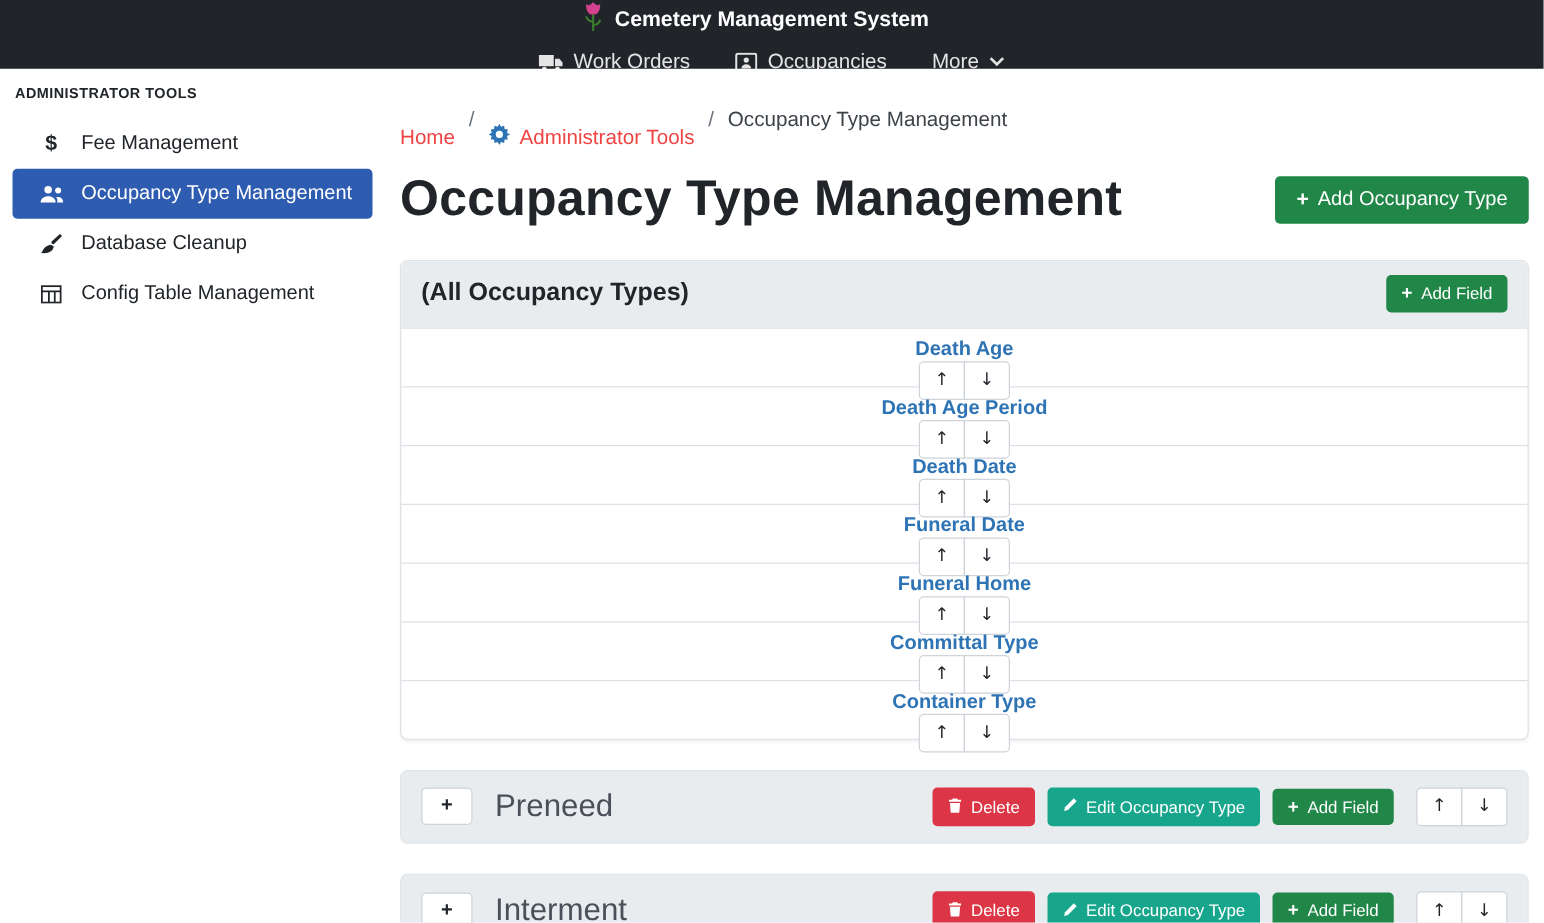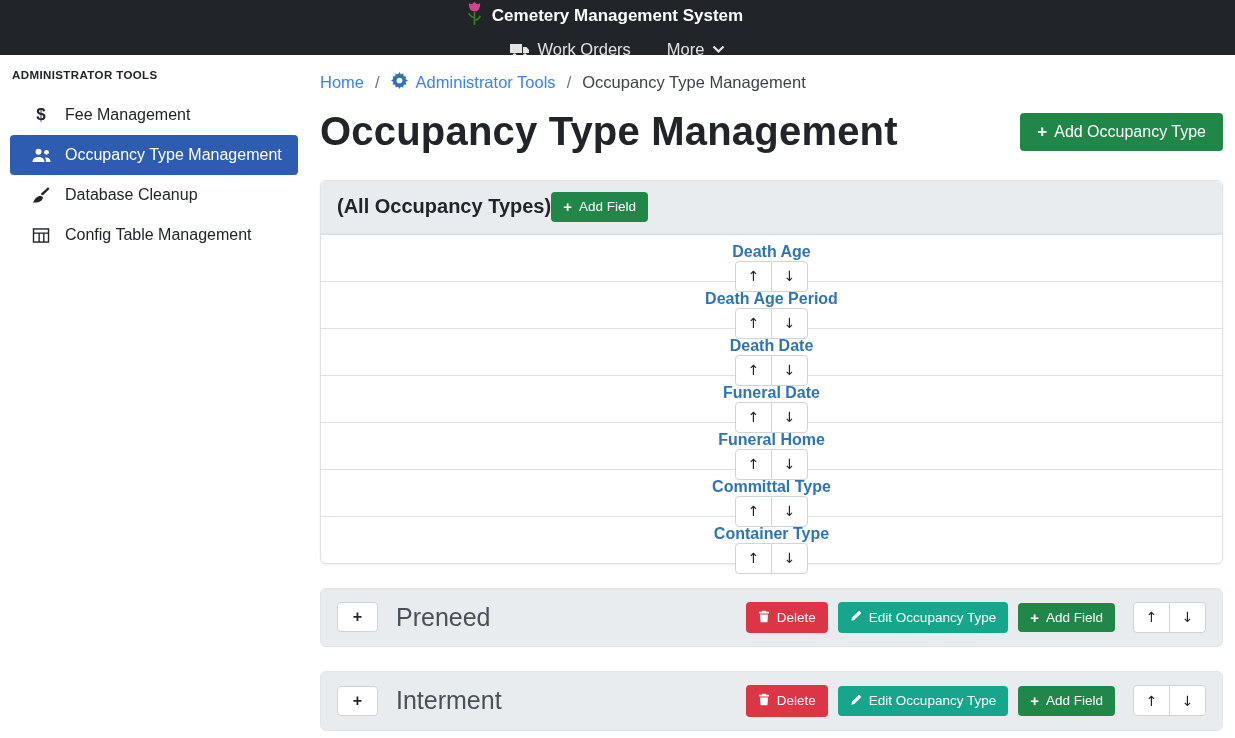--- a/index.html
+++ b/index.html
@@ -88,21 +88,21 @@
 
   
   .main { flex: 1; padding: 0 12px; min-width: 0; }
 
   .breadcrumb {
     display: flex;
     align-items: center;
     margin-top: 17px;
     font-size: 16.5px;
   }
-  .crumb-link { color: #3b82f6; text-decoration: none; cursor: pointer; display: flex; align-items: center; gap: 8px; }
+  .crumb-link { color: #ef4444; text-decoration: none; cursor: pointer; display: flex; align-items: center; gap: 8px; margin-top: 27px; }
   .crumb-sep { color: #6c757d; padding: 0 11px; }
   .crumb-current { color: #3d4349; }
 
   .title-row {
     display: flex;
     align-items: center;
     justify-content: space-between;
     margin-top: 16px;
   }
   .page-title { font-size: 40px; font-weight: 600; color: #212529; letter-spacing: .2px; }
@@ -130,21 +130,21 @@
   .card {
     margin-top: 26px;
     border: 1px solid #dee2e6;
     border-radius: 6px;
     box-shadow: 0 1px 3px rgba(0,0,0,.06);
     background: #fff;
   }
   .card-header {
     display: flex;
     align-items: center;
-    justify-content: flex-start;
+    justify-content: space-between;
     background: #e9ecef;
     padding: 11px 16px;
     border-bottom: 1px solid #dee2e6;
     border-radius: 6px 6px 0 0;
   }
   .card-title { font-size: 20px; font-weight: 700; color: #212529; }
   .field-row {
     display: flex;
     align-items: center;
     justify-content: space-between;
@@ -228,20 +228,30 @@
         <svg width="20" height="16" viewBox="0 0 20 16" fill="currentColor">
           <path d="M0 2h12v9H0z"></path>
           <path d="M13 5h3.5L19 8v3h-6z"></path>
           <circle cx="4.5" cy="13.2" r="1.9"></circle>
           <circle cx="15" cy="13.2" r="1.9"></circle>
         </svg>
       </span>
       <span>Work Orders</span>
     </div>
 
+    <div class="nav-item">
+      <span>
+        <svg width="18" height="16" viewBox="0 0 18 16">
+          <rect x="1" y="1" width="16" height="14" rx="1.5" fill="none" stroke="currentColor" stroke-width="1.6"></rect>
+          <circle cx="9" cy="6" r="2.1" fill="currentColor"></circle>
+          <path d="M5 12.8c.5-2.3 2-3.4 4-3.4s3.5 1.1 4 3.4z" fill="currentColor"></path>
+        </svg>
+      </span>
+      <span>Occupancies</span>
+    </div>
 
     <div class="nav-item">
       <span>More</span>
       <span>
         <svg width="13" height="9" viewBox="0 0 13 9" fill="none" stroke="currentColor" stroke-width="2.2">
           <path d="M1.5 1.5 L6.5 6.5 L11.5 1.5"></path>
         </svg>
       </span>
     </div>
   </nav>

